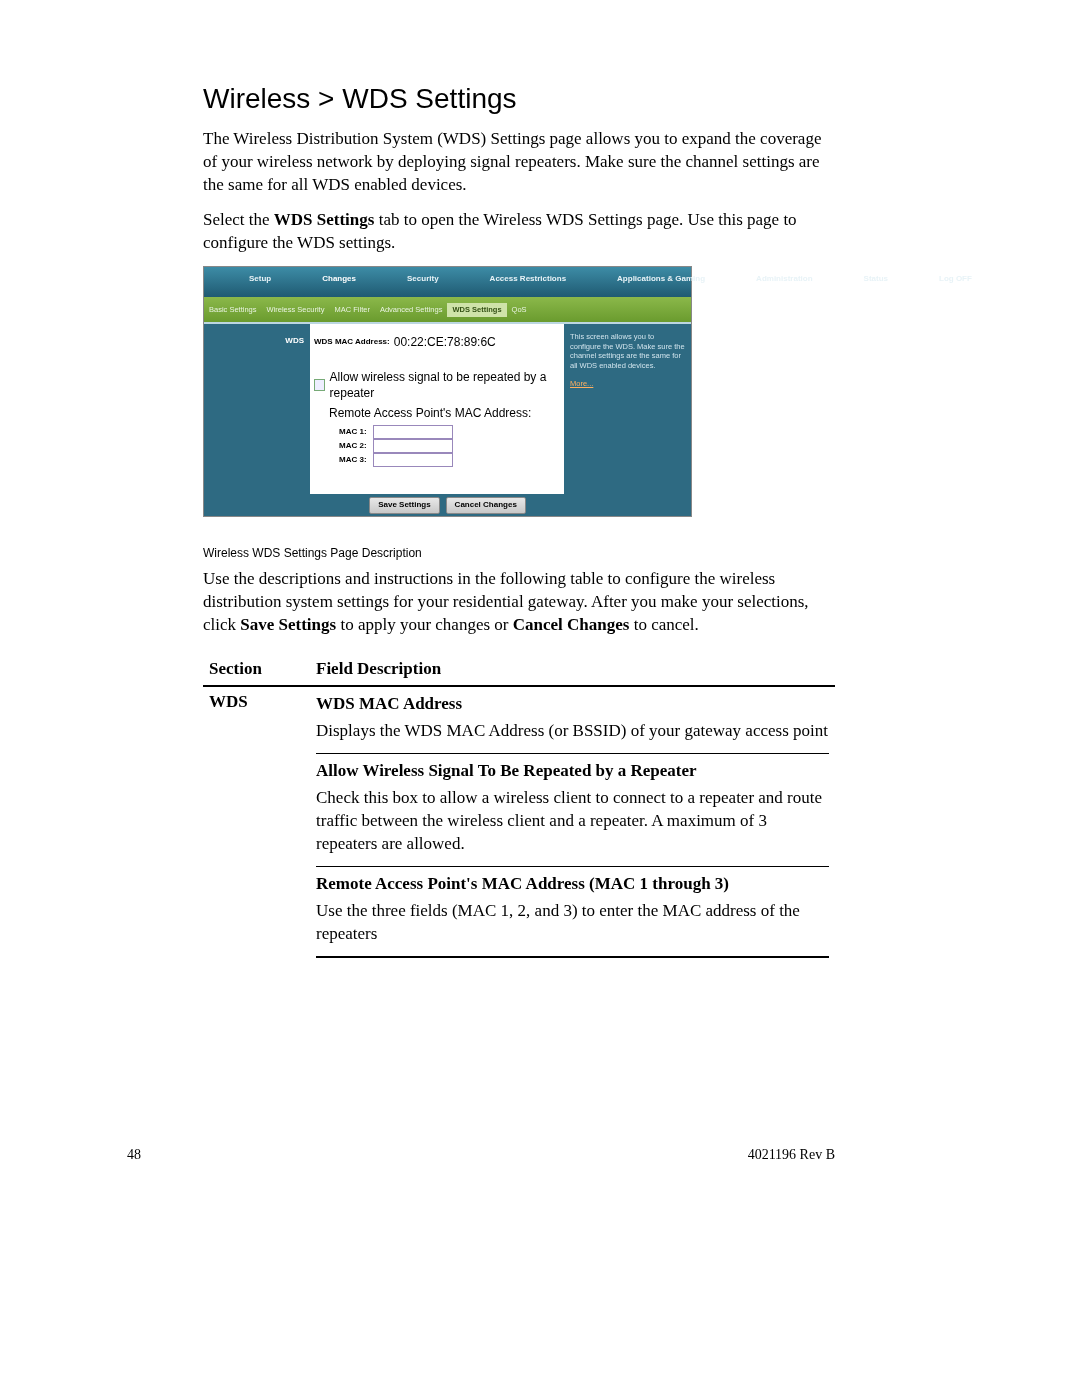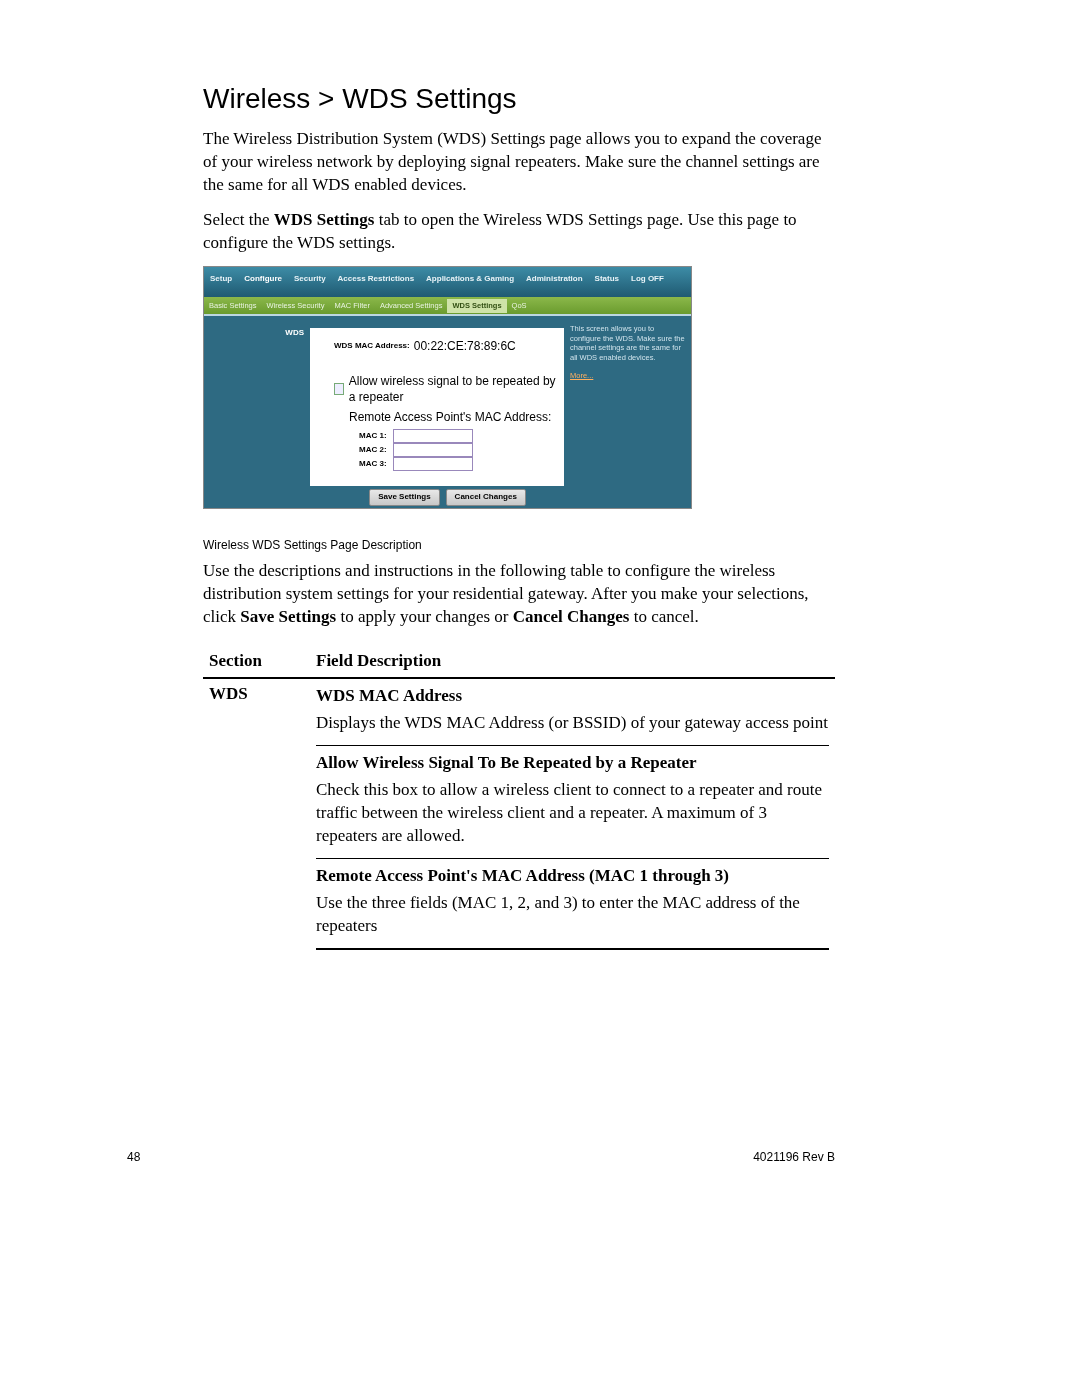--- a/index.html
+++ b/index.html
@@ -50,27 +50,28 @@
     height: 30px;
     align-items: flex-end;
     font-weight: bold;
   }
   .router .tab {
     padding: 5px 6px 14px;
     color: #e8f3f7;
     white-space: nowrap;
     line-height: 1.1;
     text-align: left;
+    margin-left: 39px;
   }
   .router .tab span { display: block; }
   .router .tab.active { color: #fff; font-weight: bold; }
   .router .subtabs {
     display: flex;
     background: linear-gradient(#8bb84a, #6a9b2e);
-    height: 17px;
+    height: 25px;
     align-items: center;
     color: #e8f3e0;
   }
   .router .subtab {
     padding: 0 5px;
     font-size: 7.5px;
   }
   .router .subtab.active {
     background: #cfe3a9;
     color: #335014;
@@ -88,23 +89,22 @@
     background: #2e6a82;
     text-align: right;
     padding: 12px 6px 0 0;
     font-weight: bold;
     font-size: 8px;
   }
   .router .mid {
     flex: 1;
     background: #fff;
     color: #000;
-    padding: 8px 8px 6px 24px;
+    padding: 8px 8px 6px 4px;
     position: relative;
-    margin-top: 12px;
   }
   .router .mid .row { margin: 2px 0; display: flex; align-items: center; }
   .router .mid .lbl { font-weight: bold; font-size: 8px; margin-right: 4px; }
   .router .mid .val { font-size: 12px; }
   .router .checkbox { width: 10px; height: 10px; border: 1px solid #7a7; background: #eef; margin-right: 5px; }
   .router .input {
     width: 78px; height: 12px; border: 1px solid #98b; background: #fff; display: inline-block;
   }
   .router .mac-row { margin-left: 25px; display: flex; align-items: center; gap: 6px; font-weight: bold; font-size: 8px; }
   .router .right {
@@ -162,22 +162,22 @@
   .field-block:last-child { border-bottom: 2px solid #000; }
   .field-title { font-weight: bold; margin-bottom: 4px; }
 
   .footer {
     position: absolute;
     left: 127px;
     right: 245px;
     bottom: 232px;
     display: flex;
     justify-content: space-between;
-    font-family: Liberation Sans, sans-serif;
-    font-size: 12px;
+    font-family: Liberation Serif, serif;
+    font-size: 14px;
   }
 </style>
 </head>
 <body>
 
 <div class="page">
 
 
   <div class="content">
 
@@ -185,21 +185,21 @@
 
     <p>The Wireless Distribution System (WDS) Settings page allows you to expand the coverage of your wireless network by deploying signal repeaters.  Make sure the channel settings are the same for all WDS enabled devices.</p>
 
     <p>
       <span>Select the </span><b>WDS Settings</b><span> tab to open the Wireless WDS Settings page. Use this page to configure the WDS settings.</span>
     </p>
 
     <div class="router">
       <div class="tabs">
         <div class="tab">Setup</div>
-        <div class="tab active">Configure</div>
+        <div class="tab active">Changes</div>
         <div class="tab">Security</div>
         <div class="tab">
             <span>Access
 Restrictions</span>
           </div>
         <div class="tab">
             <span>Applications
 &amp; Gaming</span>
           </div>
         <div class="tab">Administration</div>

